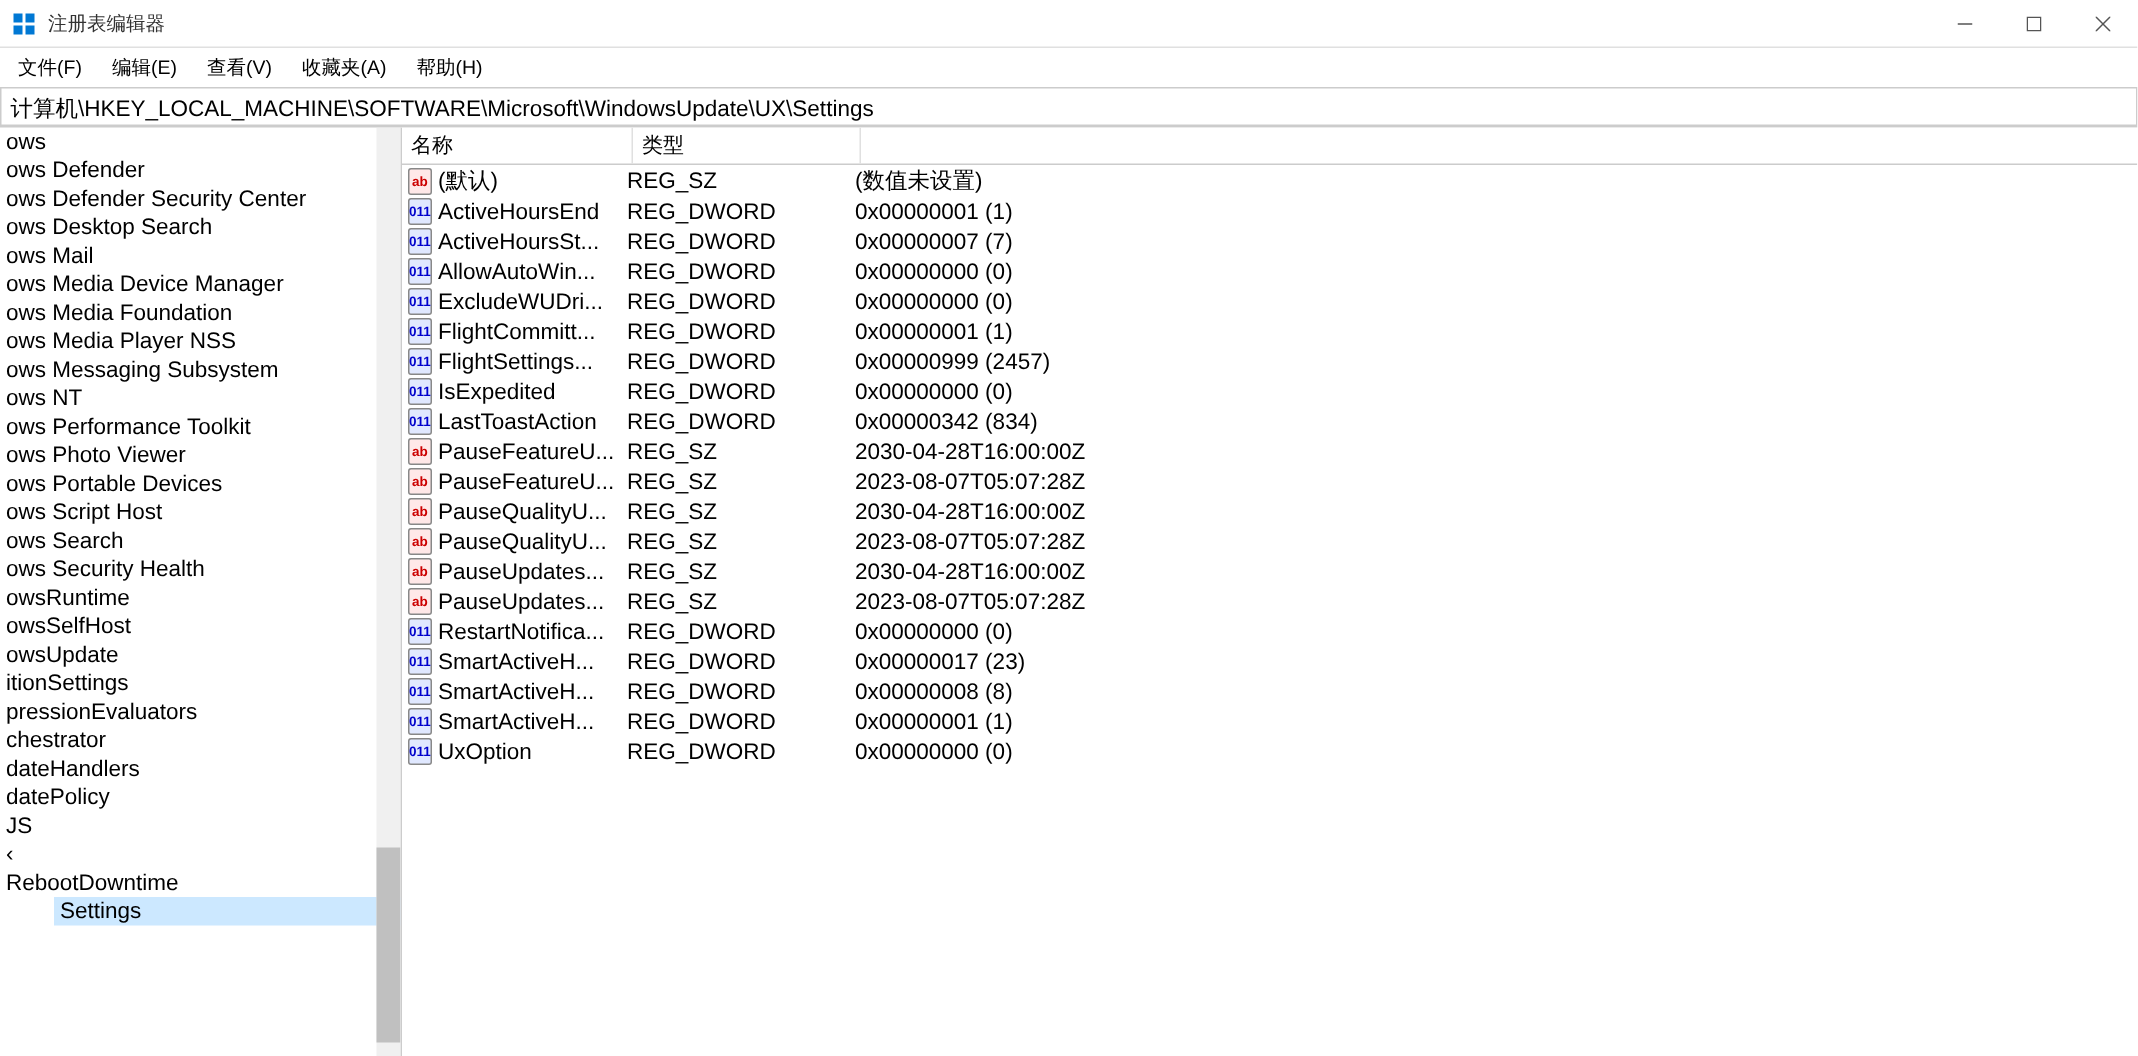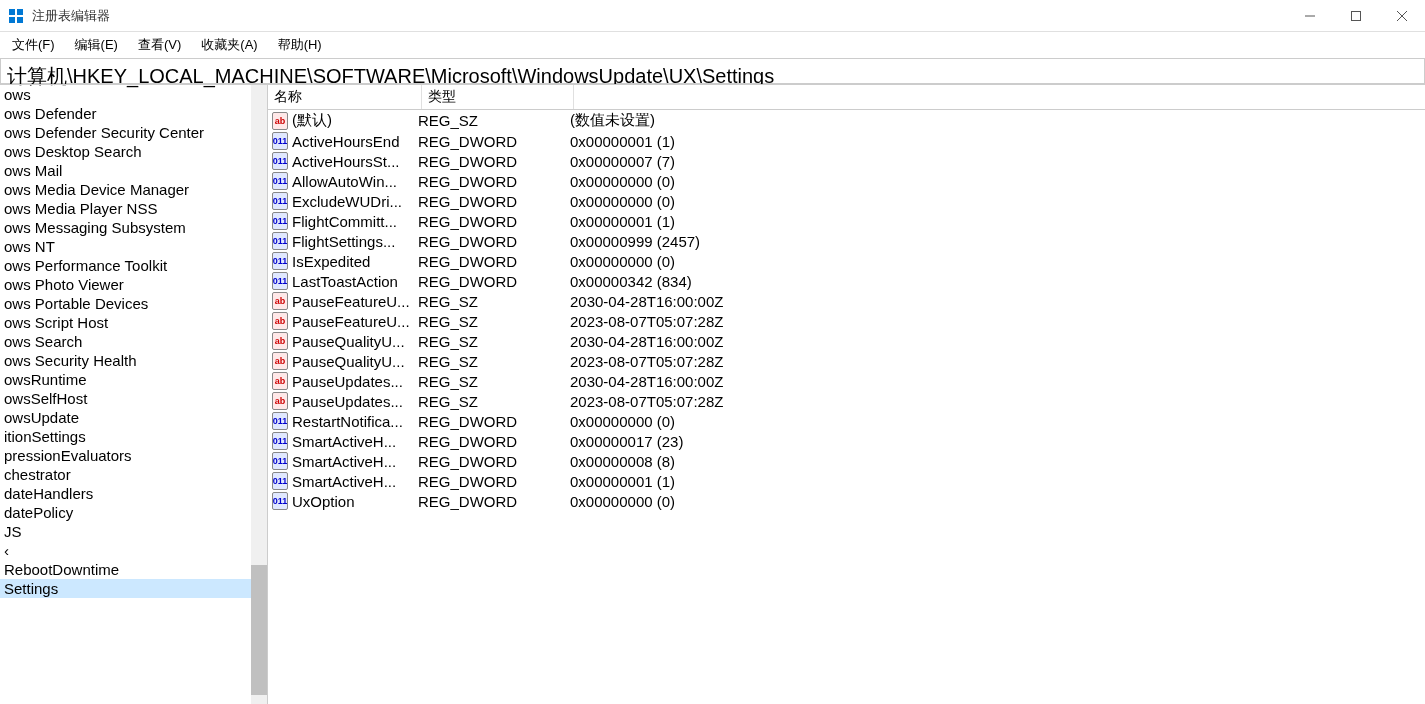--- a/index.html
+++ b/index.html
@@ -4,27 +4,27 @@
 <style>
 * { box-sizing: border-box; margin: 0; padding: 0; }
 body { font-family: "Microsoft YaHei", "Segoe UI", sans-serif; font-size: 14px; color: #000; background: #fff; width: 1425px; height: 704px; overflow: hidden; display: flex; flex-direction: column; }
 .titlebar { height: 32px; display: flex; align-items: center; padding-left: 8px; border-bottom: 1px solid #e0e0e0; }
 .titlebar-icon { width: 16px; height: 16px; margin-right: 8px; display: inline-flex; }
 .titlebar-title { flex: 1; font-size: 13px; color: #333; }
 .titlebar-buttons { display: flex; }
 .tb-btn { width: 46px; height: 32px; display: flex; align-items: center; justify-content: center; color: #555; font-size: 12px; }
 .menubar { height: 26px; display: flex; align-items: center; padding-left: 12px; gap: 20px; font-size: 13px; }
 .menuitem { cursor: default; }
-.addressbar { height: 26px; border: 1px solid #ccc; margin: 0; padding: 4px 6px; font-size: 20px; }
+.addressbar { height: 26px; border: 1px solid #ccc; margin: 0; padding: 4px 6px; font-size: 15px; }
 .content { flex: 1; display: flex; overflow: hidden; border-top: 1px solid #ccc; }
 .tree-pane { width: 268px; border-right: 1px solid #ccc; overflow-y: auto; position: relative; }
 .tree-scrollbar { position: absolute; right: 0; top: 0; width: 16px; height: 100%; background: #f0f0f0; }
 .tree-thumb { position: absolute; right: 0; top: 480px; width: 16px; height: 130px; background: #c0c0c0; }
 .tree-item { padding: 1px 4px; font-size: 15px; white-space: nowrap; cursor: default; }
-.tree-item.selected { background: #cce8ff; }
+.tree-item.selected { background: #cce8ff; margin-left: 36px; }
 .values-pane { flex: 1; overflow: auto; }
 .values-header { display: flex; border-bottom: 1px solid #ccc; background: #fff; }
 .col { padding: 3px 6px; border-right: 1px solid #e0e0e0; font-size: 14px; }
 .col-name { width: 154px; }
 .col-type { width: 152px; }
 .col-data { width: 356px; }
 .value-row { display: flex; align-items: center; padding: 1px 0; font-size: 15px; cursor: default; }
 .val-icon { width: 16px; height: 18px; margin-left: 4px; margin-right: 4px; display: inline-flex; align-items: center; justify-content: center; font-size: 9px; font-weight: bold; border: 1px solid #888; border-radius: 2px; }
 .val-icon.sz { background: #ffe8e8; color: #c00; }
 .val-icon.dw { background: #e0e8ff; color: #00c; }
@@ -77,20 +77,21 @@
 
 <div class="content">
   <div class="tree-pane">
     <div id="tree-list">
         <div class="tree-item">ows</div>
         <div class="tree-item">ows Defender</div>
         <div class="tree-item">ows Defender Security Center</div>
         <div class="tree-item">ows Desktop Search</div>
         <div class="tree-item">ows Mail</div>
         <div class="tree-item">ows Media Device Manager</div>
+        <div class="tree-item">ows Media Foundation</div>
         <div class="tree-item">ows Media Player NSS</div>
         <div class="tree-item">ows Messaging Subsystem</div>
         <div class="tree-item">ows NT</div>
         <div class="tree-item">ows Performance Toolkit</div>
         <div class="tree-item">ows Photo Viewer</div>
         <div class="tree-item">ows Portable Devices</div>
         <div class="tree-item">ows Script Host</div>
         <div class="tree-item">ows Search</div>
         <div class="tree-item">ows Security Health</div>
         <div class="tree-item">owsRuntime</div>

